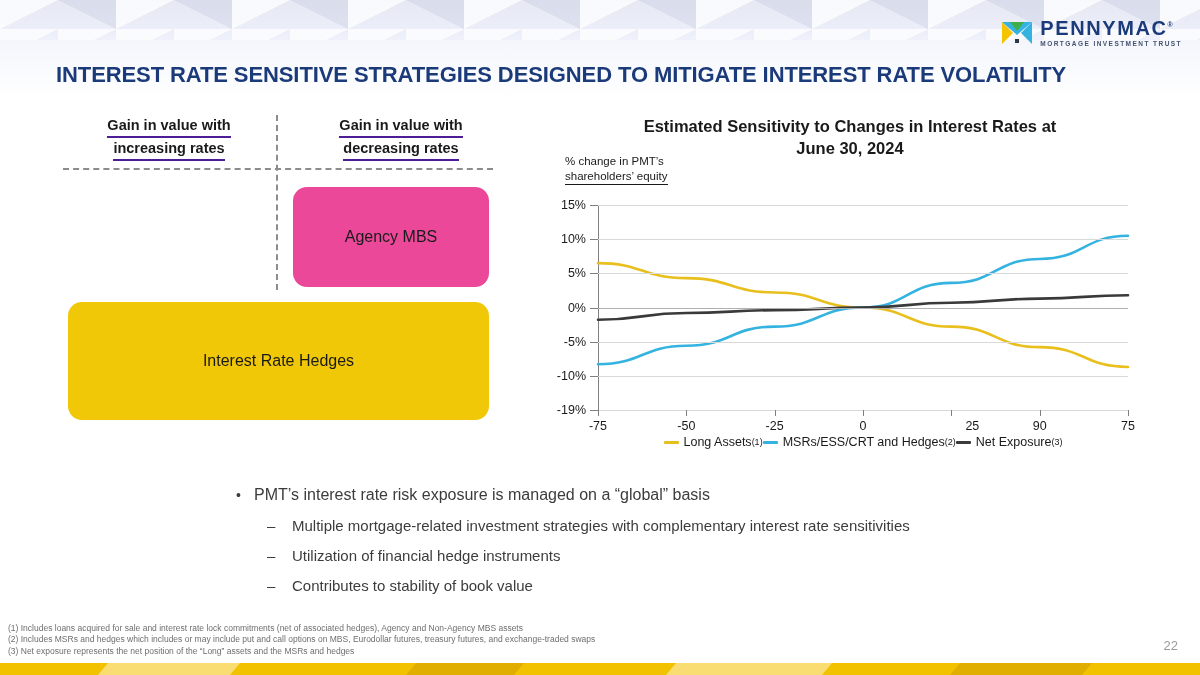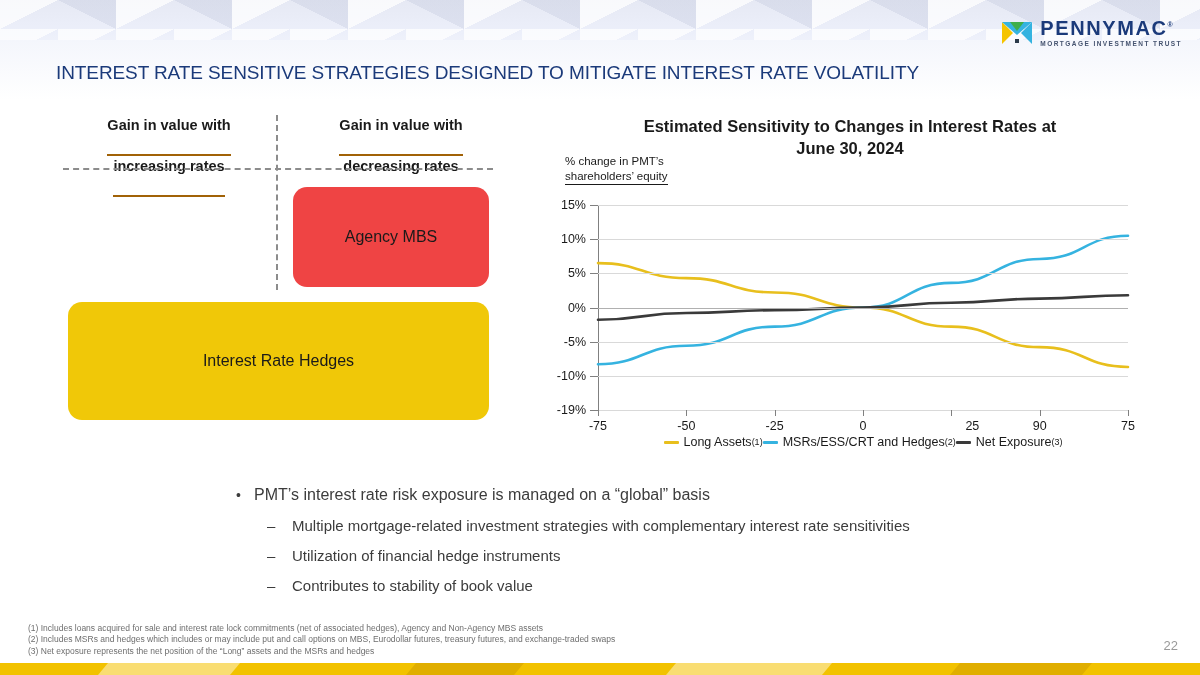--- a/index.html
+++ b/index.html
@@ -44,47 +44,47 @@
     position:relative;
   }
   .logo-name .reg{font-size:7px;vertical-align:super;letter-spacing:0;}
   .logo-sub{
     font-size:6.5px;font-weight:bold;letter-spacing:1.45px;color:#45536f;margin-top:3px;
   }
 
   
   .slide-title{
     position:absolute;left:56px;top:62px;width:1110px;
-    font-size:19px;font-weight:normal;letter-spacing:-0.1px;
+    font-size:22px;font-weight:bold;letter-spacing:-0.1px;
     color:#1b3a7a;
   }
 
   
   .matrix{position:absolute;left:63px;top:115px;width:430px;height:300px;}
   .col-head{
     position:absolute;top:0;width:196px;text-align:center;
     font-size:14.5px;font-weight:bold;color:#1a1a1a;line-height:20px;
   }
-  .col-head span{border-bottom:2px solid #a16207;display:inline-block;padding-bottom:19px;margin-left:16px;}
+  .col-head span{border-bottom:2px solid #4c1d95;display:inline-block;padding-bottom:1px;margin-left:16px;}
   .col-head.left{left:0;}
   .col-head.right{left:232px;}
   .dash-h{
     position:absolute;left:0;top:53px;width:430px;height:0;
     border-top:2px dashed #8c8c8c;
   }
   .dash-v{
     position:absolute;left:213px;top:0;width:0;height:175px;
     border-left:2px dashed #8c8c8c;
   }
   .box{
     position:absolute;border-radius:14px;display:flex;align-items:center;justify-content:center;
     font-size:16px;
   }
   .box-msr{left:5px;top:72px;width:186px;height:100px;background:#35b3e0;color:#ffffff;}
-  .box-mbs{left:230px;top:72px;width:196px;height:100px;background:#ef4444;color:#1a1a1a;}
+  .box-mbs{left:230px;top:72px;width:196px;height:100px;background:#ec4899;color:#1a1a1a;}
   .box-hedge{left:5px;top:187px;width:421px;height:118px;background:#f0c808;color:#1a1a1a;}
 
   
   .chart-wrap{position:absolute;left:520px;top:110px;width:660px;height:350px;}
   .chart-title{
     position:absolute;left:20px;top:5px;width:620px;text-align:center;
     font-size:16.5px;font-weight:bold;color:#1a1a1a;line-height:22px;
   }
   .axis-note{
     position:absolute;left:45px;top:44px;font-size:11.5px;color:#1a1a1a;line-height:15px;
@@ -122,21 +122,21 @@
   
   .bullets{position:absolute;left:236px;top:484px;width:900px;}
   .b1{display:flex;font-size:16px;color:#3c3c3c;line-height:22px;margin-bottom:9px;}
   .b1 .mark{width:18px;flex:none;font-size:14px;}
   .b2{display:flex;font-size:15px;color:#3c3c3c;line-height:22px;margin:0 0 8px 31px;}
   .b2 .mark{width:25px;flex:none;}
 
   
   .footnotes{
     position:absolute;left:8px;bottom:18px;width:860px;
-    font-size:8.5px;color:#6e6e6e;line-height:11.5px;margin-left:20px;
+    font-size:8.5px;color:#6e6e6e;line-height:11.5px;
   }
   .footnotes div{white-space:nowrap;}
   .page-num{
     position:absolute;right:22px;bottom:22px;font-size:13px;color:#9a9a9a;
   }
 
   
   .bottom-strip{
     position:absolute;left:0;bottom:0;width:1200px;height:12px;overflow:hidden;
     background:#f2c200;

